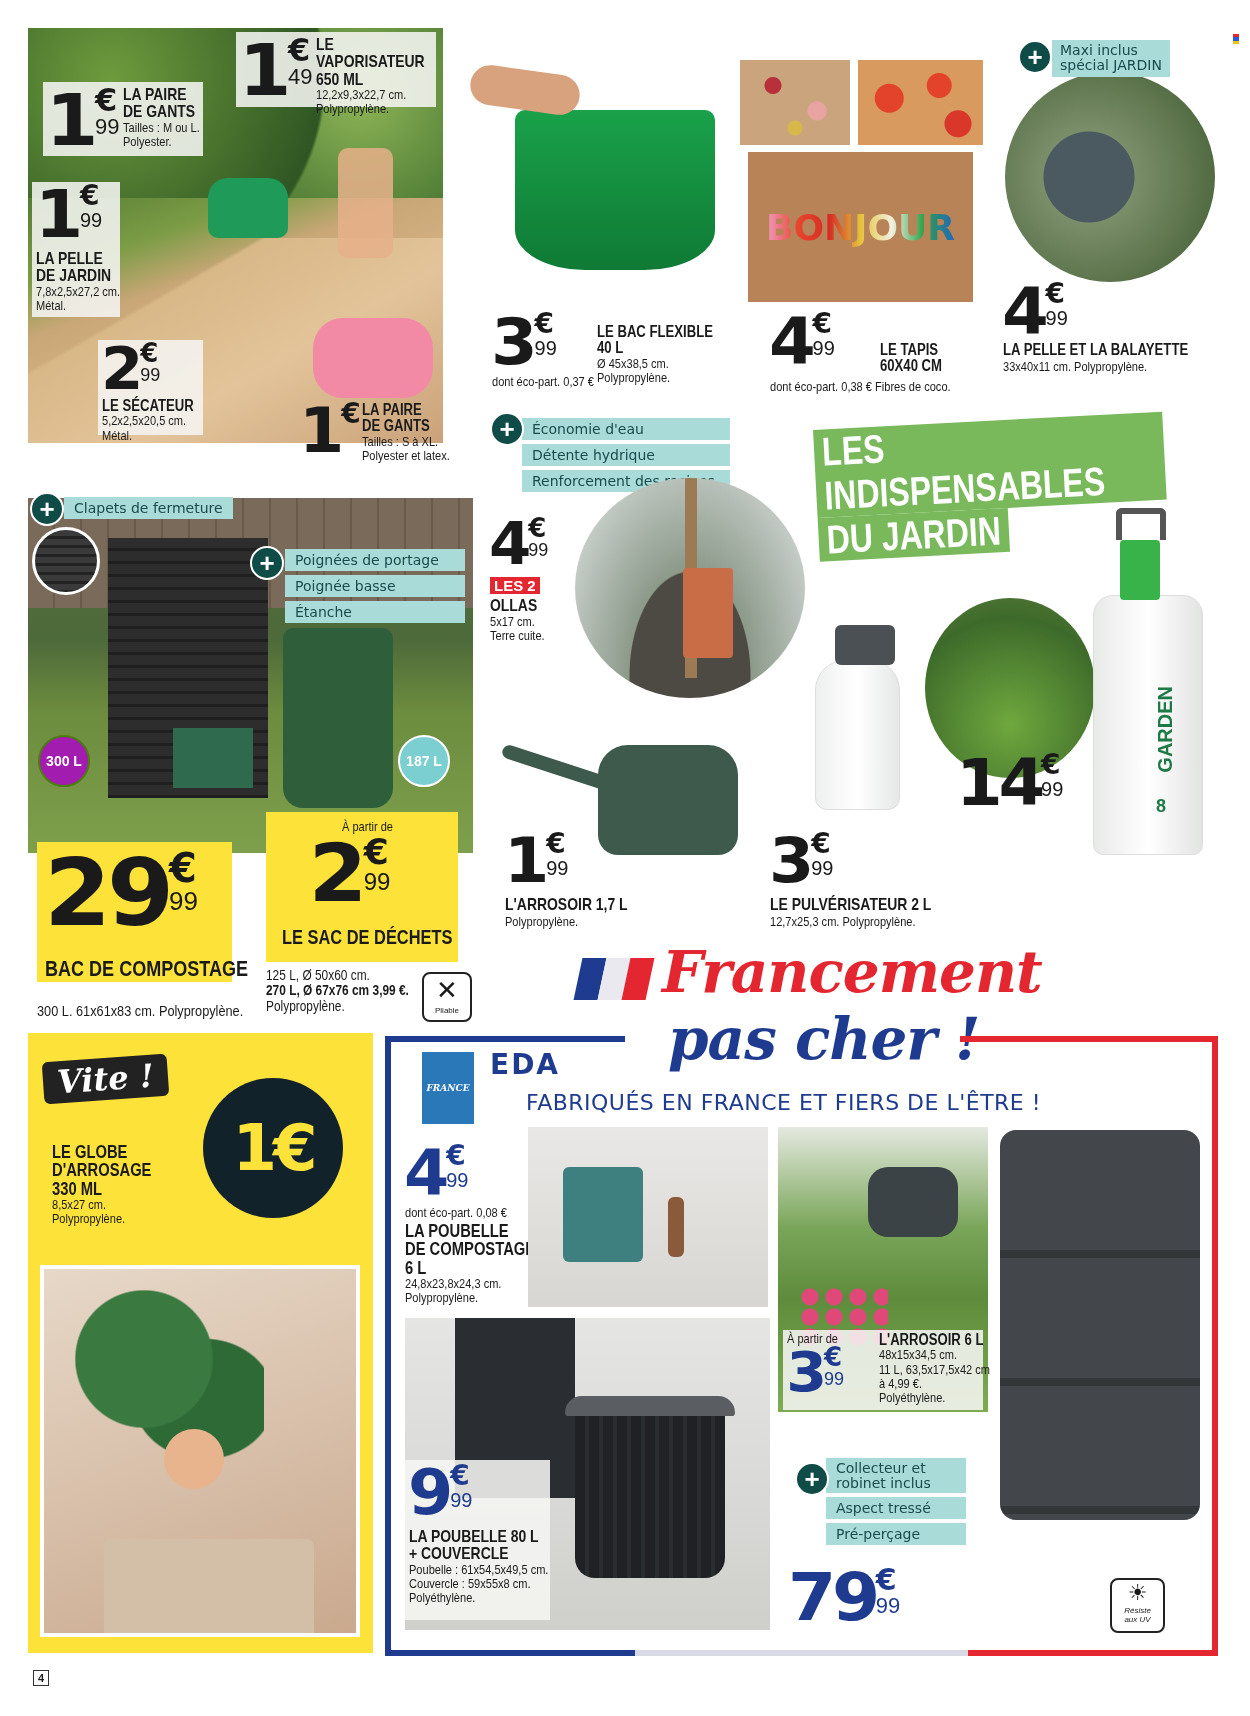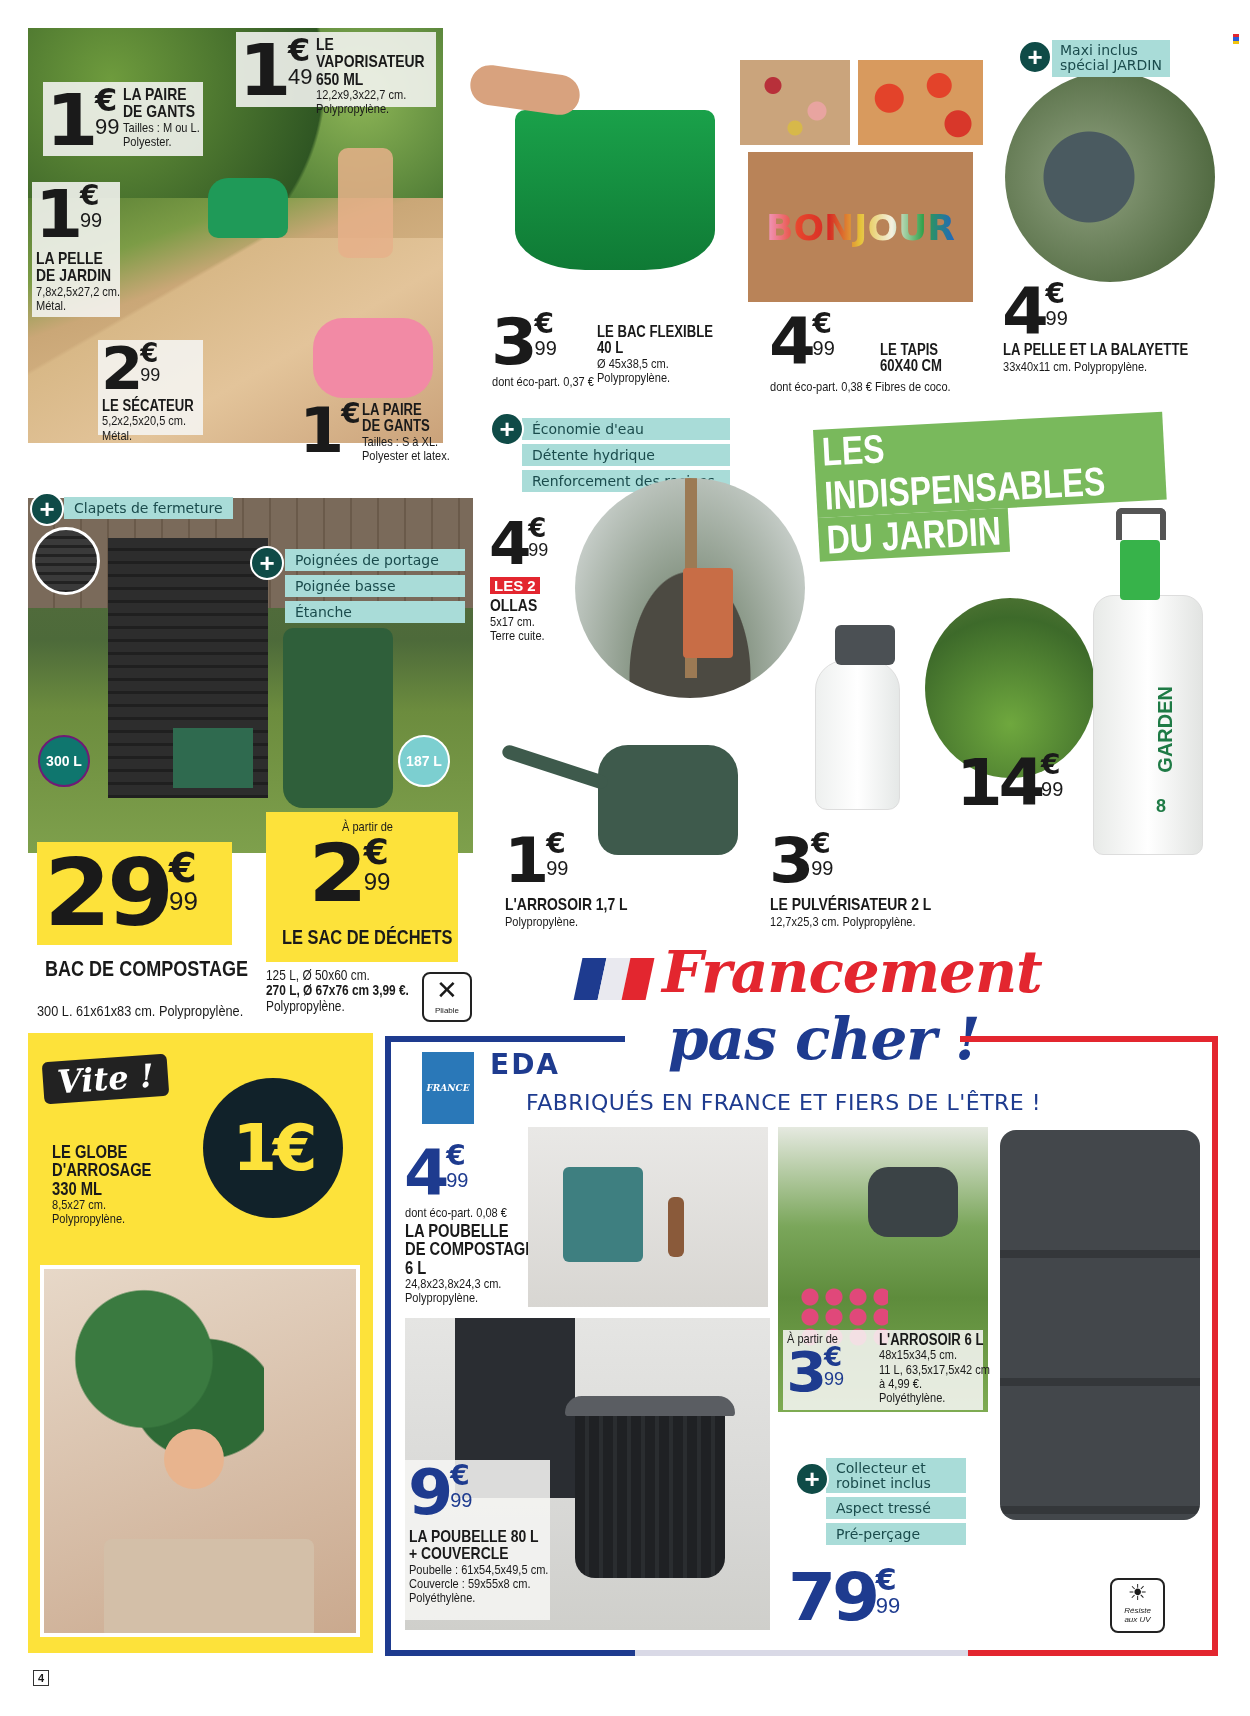--- a/index.html
+++ b/index.html
@@ -206,24 +206,24 @@
 </div>
 <div class="abs" style="left:32px;top:527px;width:68px;height:68px;border-radius:50%;border:3px solid #fff;background:repeating-linear-gradient(180deg,#3a3a3a 0 6px,#222 6px 9px)"></div>
 <div class="plus" style="left:30px;top:492px">+</div>
 <div class="abs" style="left:64px;top:497px;background:#a9dcd8;color:#1a4b4c;font-family:'DejaVu Sans',sans-serif;font-size:14px;padding:3px 10px">Clapets de fermeture</div>
 <div class="plus" style="left:250px;top:546px">+</div>
 <div class="feat" style="left:285px;top:549px">
   <div class="row" style="width:180px">Poignées de portage</div>
   <div class="row" style="width:180px">Poignée basse</div>
   <div class="row" style="width:180px">Étanche</div>
 </div>
-<div class="abs" style="left:38px;top:735px;width:52px;height:52px;border-radius:50%;background:#0f766e;border:2px solid #701a75;color:#fff;font-weight:700;font-size:14px;display:flex;align-items:center;justify-content:center">300 L</div>
+<div class="abs" style="left:38px;top:735px;width:52px;height:52px;border-radius:50%;background:#a21caf;border:2px solid #4d7c0f;color:#fff;font-weight:700;font-size:14px;display:flex;align-items:center;justify-content:center">300 L</div>
 <div class="abs" style="left:398px;top:735px;width:52px;height:52px;border-radius:50%;background:#7ccfd0;border:2px solid #fff;color:#fff;font-weight:700;font-size:14px;display:flex;align-items:center;justify-content:center">187 L</div>
 
-<div class="abs yellow" style="left:37px;top:842px;width:195px;height:103px">
+<div class="abs yellow" style="left:37px;top:842px;width:195px;height:140px">
   <div class="price" style="left:10px;top:6px">
     <span class="int" style="font-size:92px">29</span>
     <span class="sym">
         <span class="eur" style="font-size:40px">€</span>
         <span class="cts" style="font-size:26px">99</span>
       </span>
   </div>
   <div class="abs title" style="left:8px;top:116px;font-size:22px;white-space:nowrap">BAC DE COMPOSTAGE</div>
 </div>
 <div class="abs desc" style="left:37px;top:1003px;font-size:15px;white-space:nowrap">300 L. 61x61x83 cm. Polypropylène.</div>

